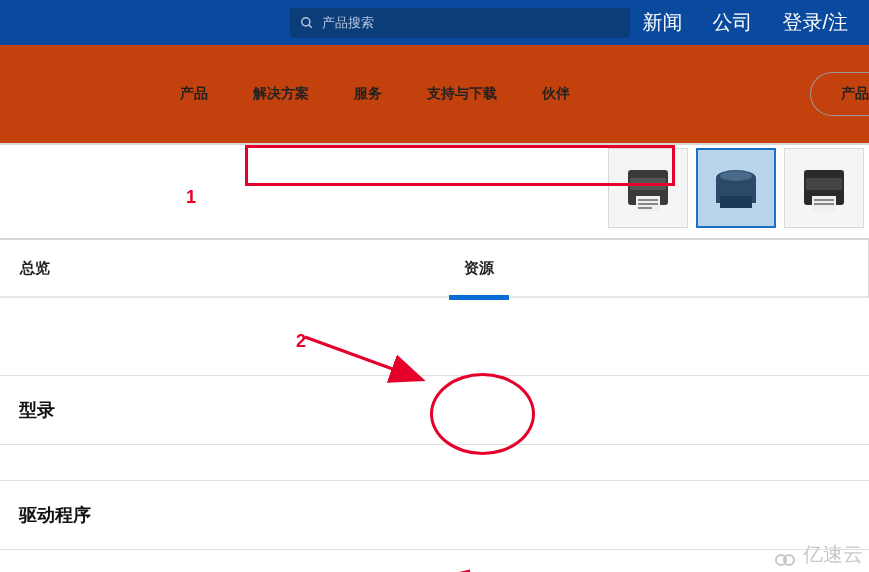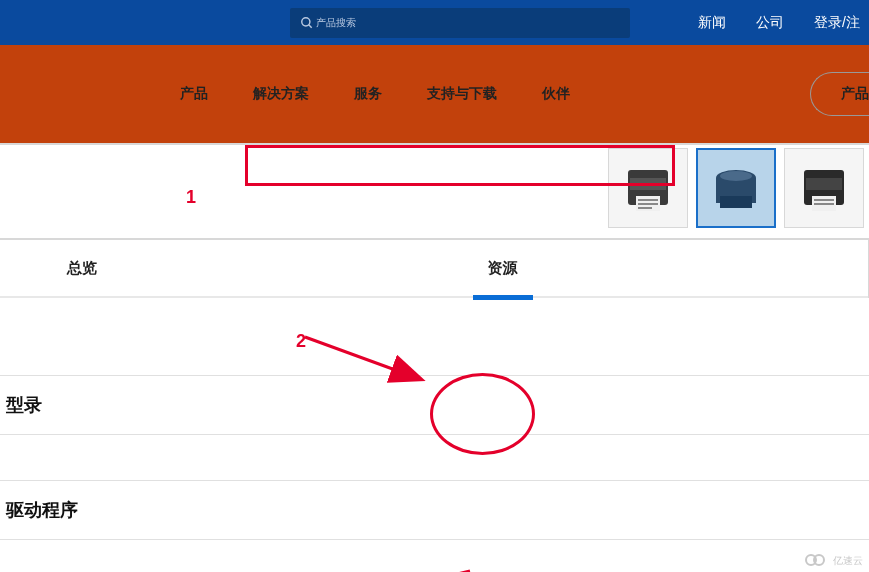--- a/index.html
+++ b/index.html
@@ -2,59 +2,59 @@
 <html><head>
   <meta charset="utf-8">
   <style>
     * { margin: 0; padding: 0; box-sizing: border-box; }
     body { font-family: "Microsoft YaHei", Arial, sans-serif; width: 869px; height: 572px; overflow: hidden; position: relative; background: #fff; }
 
     
     .topbar { background: #0a4a9e; height: 45px; display: flex; align-items: center; position: relative; }
     .search-wrap { margin-left: 290px; width: 340px; height: 30px; background: #0a3d7a; display: flex; align-items: center; padding: 0 10px; border-radius: 2px; }
     .search-wrap svg { flex-shrink: 0; }
-    .search-input { background: transparent; border: none; outline: none; color: #22c55e; font-size: 10px; margin-left: 2px; width: 100%; }
+    .search-input { background: transparent; border: none; outline: none; color: #22c55e; font-size: 13px; margin-left: 8px; width: 100%; }
     .search-input::placeholder { color: #b8c8e0; }
-    .top-links { position: absolute; right: 4px; top: 0; height: 45px; display: flex; align-items: center; gap: 30px; padding-right: 5px; color: #fff; font-size: 14px; }
+    .top-links { position: absolute; right: 16px; top: 0; height: 45px; display: flex; align-items: center; gap: 30px; padding-right: 5px; color: #fff; font-size: 20px; }
     .top-link { color: #fff; cursor: pointer; white-space: nowrap; }
 
     
     .navbar { height: 100px; background: #c2410c; border-bottom: 2px solid #d8d8d8; display: flex; align-items: center; padding-left: 180px; position: relative; }
     .nav-links { display: flex; gap: 45px; }
     .nav-link { color: #222; font-size: 14px; font-weight: bold; cursor: pointer; }
     .right-btn { position: absolute; right: 0; top: 50%; transform: translateY(-50%); border: 1px solid #999; border-right: none; border-radius: 25px 0 0 25px; padding: 12px 0 12px 30px; font-size: 14px; color: #222; font-weight: bold; cursor: pointer; }
 
     
     .thumbs { position: absolute; right: 5px; top: 148px; display: flex; gap: 8px; }
     .thumb { width: 80px; height: 80px; border: 1px solid #d8d8d8; background: #f5f5f5; display: flex; align-items: center; justify-content: center; cursor: pointer; }
     .thumb.selected { border: 2px solid #1a6fc9; background: #b8d4ea; }
     .thumb svg { width: 60px; height: 60px; }
 
     
-    .tabs-area { position: absolute; top: 238px; left: 0; right: 0; border-top: 2px solid #d8d8d8; border-bottom: 2px solid #e8e8e8; height: 60px; display: flex; align-items: center; padding-left: 47px; }
+    .tabs-area { position: absolute; top: 238px; left: 0; right: 0; border-top: 2px solid #d8d8d8; border-bottom: 2px solid #e8e8e8; height: 60px; display: flex; align-items: center; }
     .tab { flex: 1; text-align: center; font-size: 15px; font-weight: bold; color: #222; cursor: pointer; position: relative; height: 60px; line-height: 60px; }
     .tab:first-child { flex: 0 0 90px; text-align: left; padding-left: 20px; }
     .tab.active::after { content: ""; position: absolute; bottom: -2px; left: 50%; transform: translateX(-50%); width: 60px; height: 5px; background: #0a6dd6; }
     .tab-sep { border-left: 1px solid #d8d8d8; height: 60px; }
 
     
-    .section-row { position: absolute; left: 0; right: 0; height: 60px; border-top: 1px solid #e0e0e0; border-bottom: 1px solid #e0e0e0; display: flex; align-items: center; padding-left: 6px; }
+    .section-row { position: absolute; left: 0; right: 0; height: 70px; border-top: 1px solid #e0e0e0; border-bottom: 1px solid #e0e0e0; display: flex; align-items: center; padding-left: 19px; }
     .section-row.r1 { top: 375px; }
     .section-row.r2 { top: 480px; text-align: right; }
     .section-title { font-size: 18px; font-weight: bold; color: #111; }
 
     
     .annot { position: absolute; pointer-events: none; }
     .annot-rect { border: 3px solid #e4002b; position: absolute; }
     .annot-num { color: #e4002b; font-size: 18px; font-weight: bold; position: absolute; }
     .annot-circle { position: absolute; border: 3px solid #e4002b; border-radius: 50%; }
     .arrow-svg { position: absolute; }
 
     
-    .watermark { position: absolute; right: 6px; bottom: 4px; color: #c8c8c8; font-size: 10px; font-weight: 500; display: flex; align-items: flex-end; gap: 4px; }
+    .watermark { position: absolute; right: 6px; bottom: 4px; color: #c8c8c8; font-size: 20px; font-weight: 500; display: flex; align-items: flex-end; gap: 4px; }
     .watermark-icon { width: 24px; height: 14px; position: relative; }
     .watermark-icon::before, .watermark-icon::after { content: ""; position: absolute; width: 12px; height: 12px; border: 2px solid #c8c8c8; border-radius: 50%; box-sizing: border-box; }
     .watermark-icon::before { left: 0; }
     .watermark-icon::after { left: 8px; }
   </style>
 </head>
 <body>
 
 <div class="topbar">
   <div class="search-wrap">

